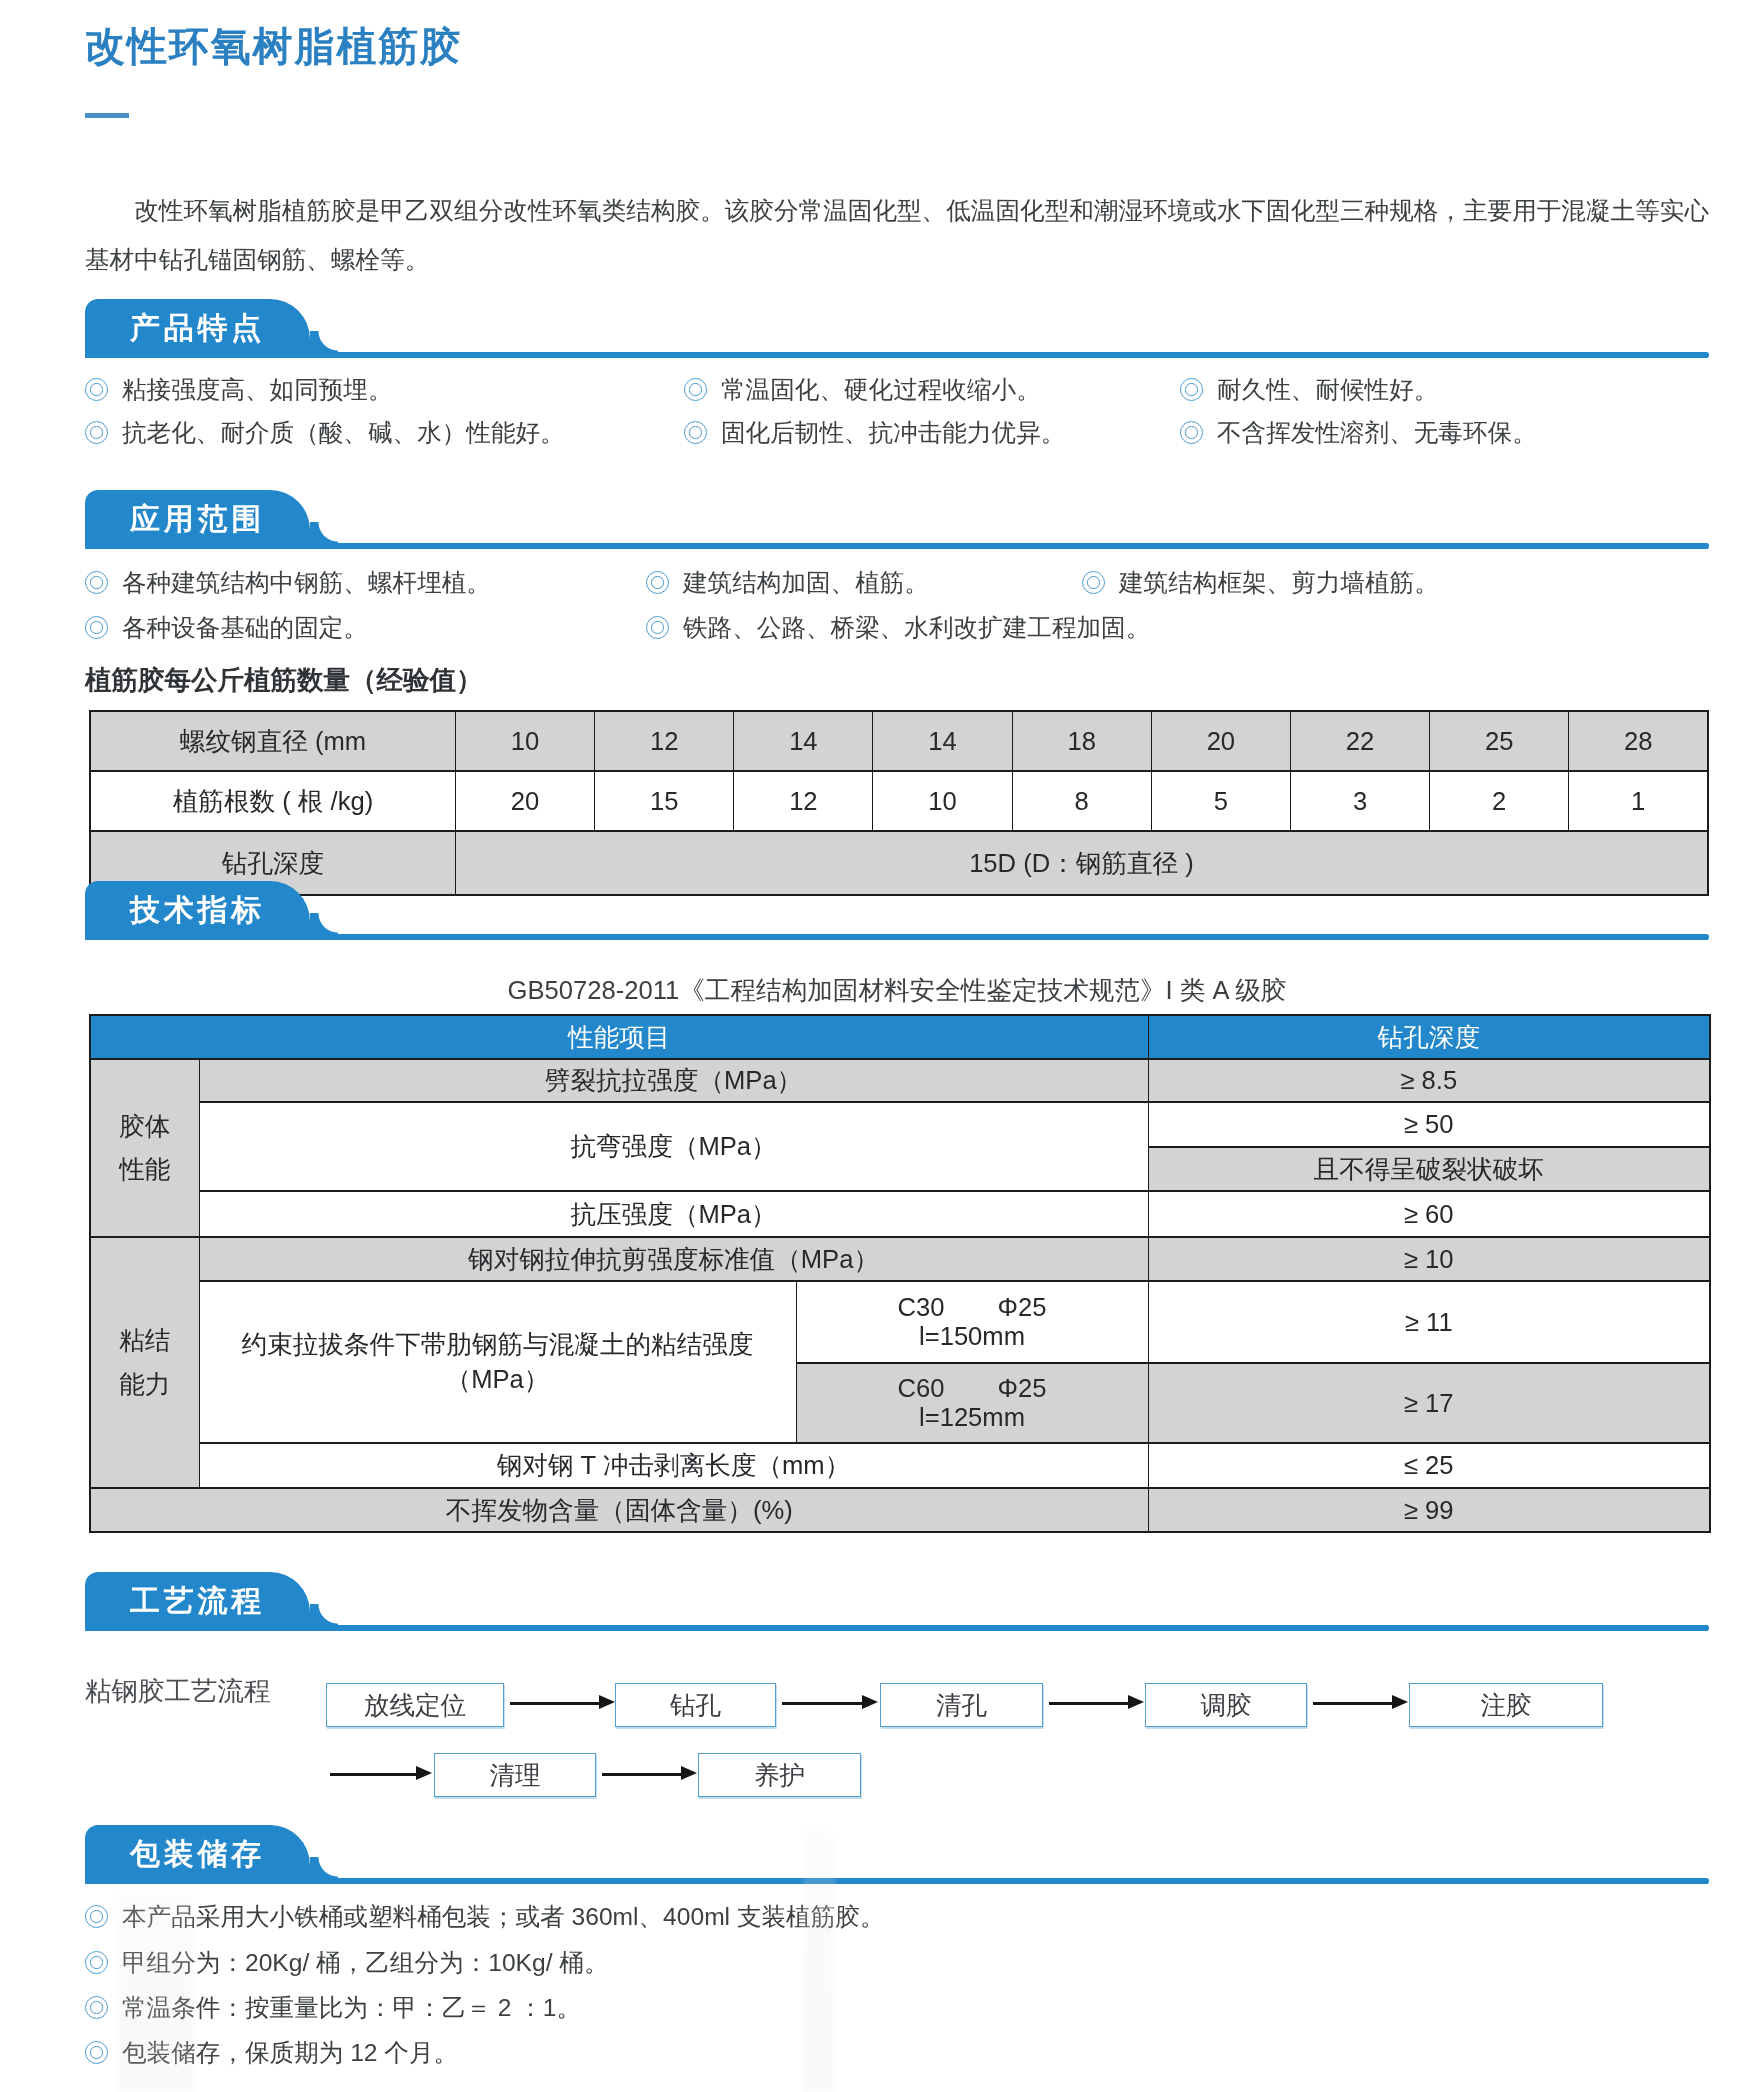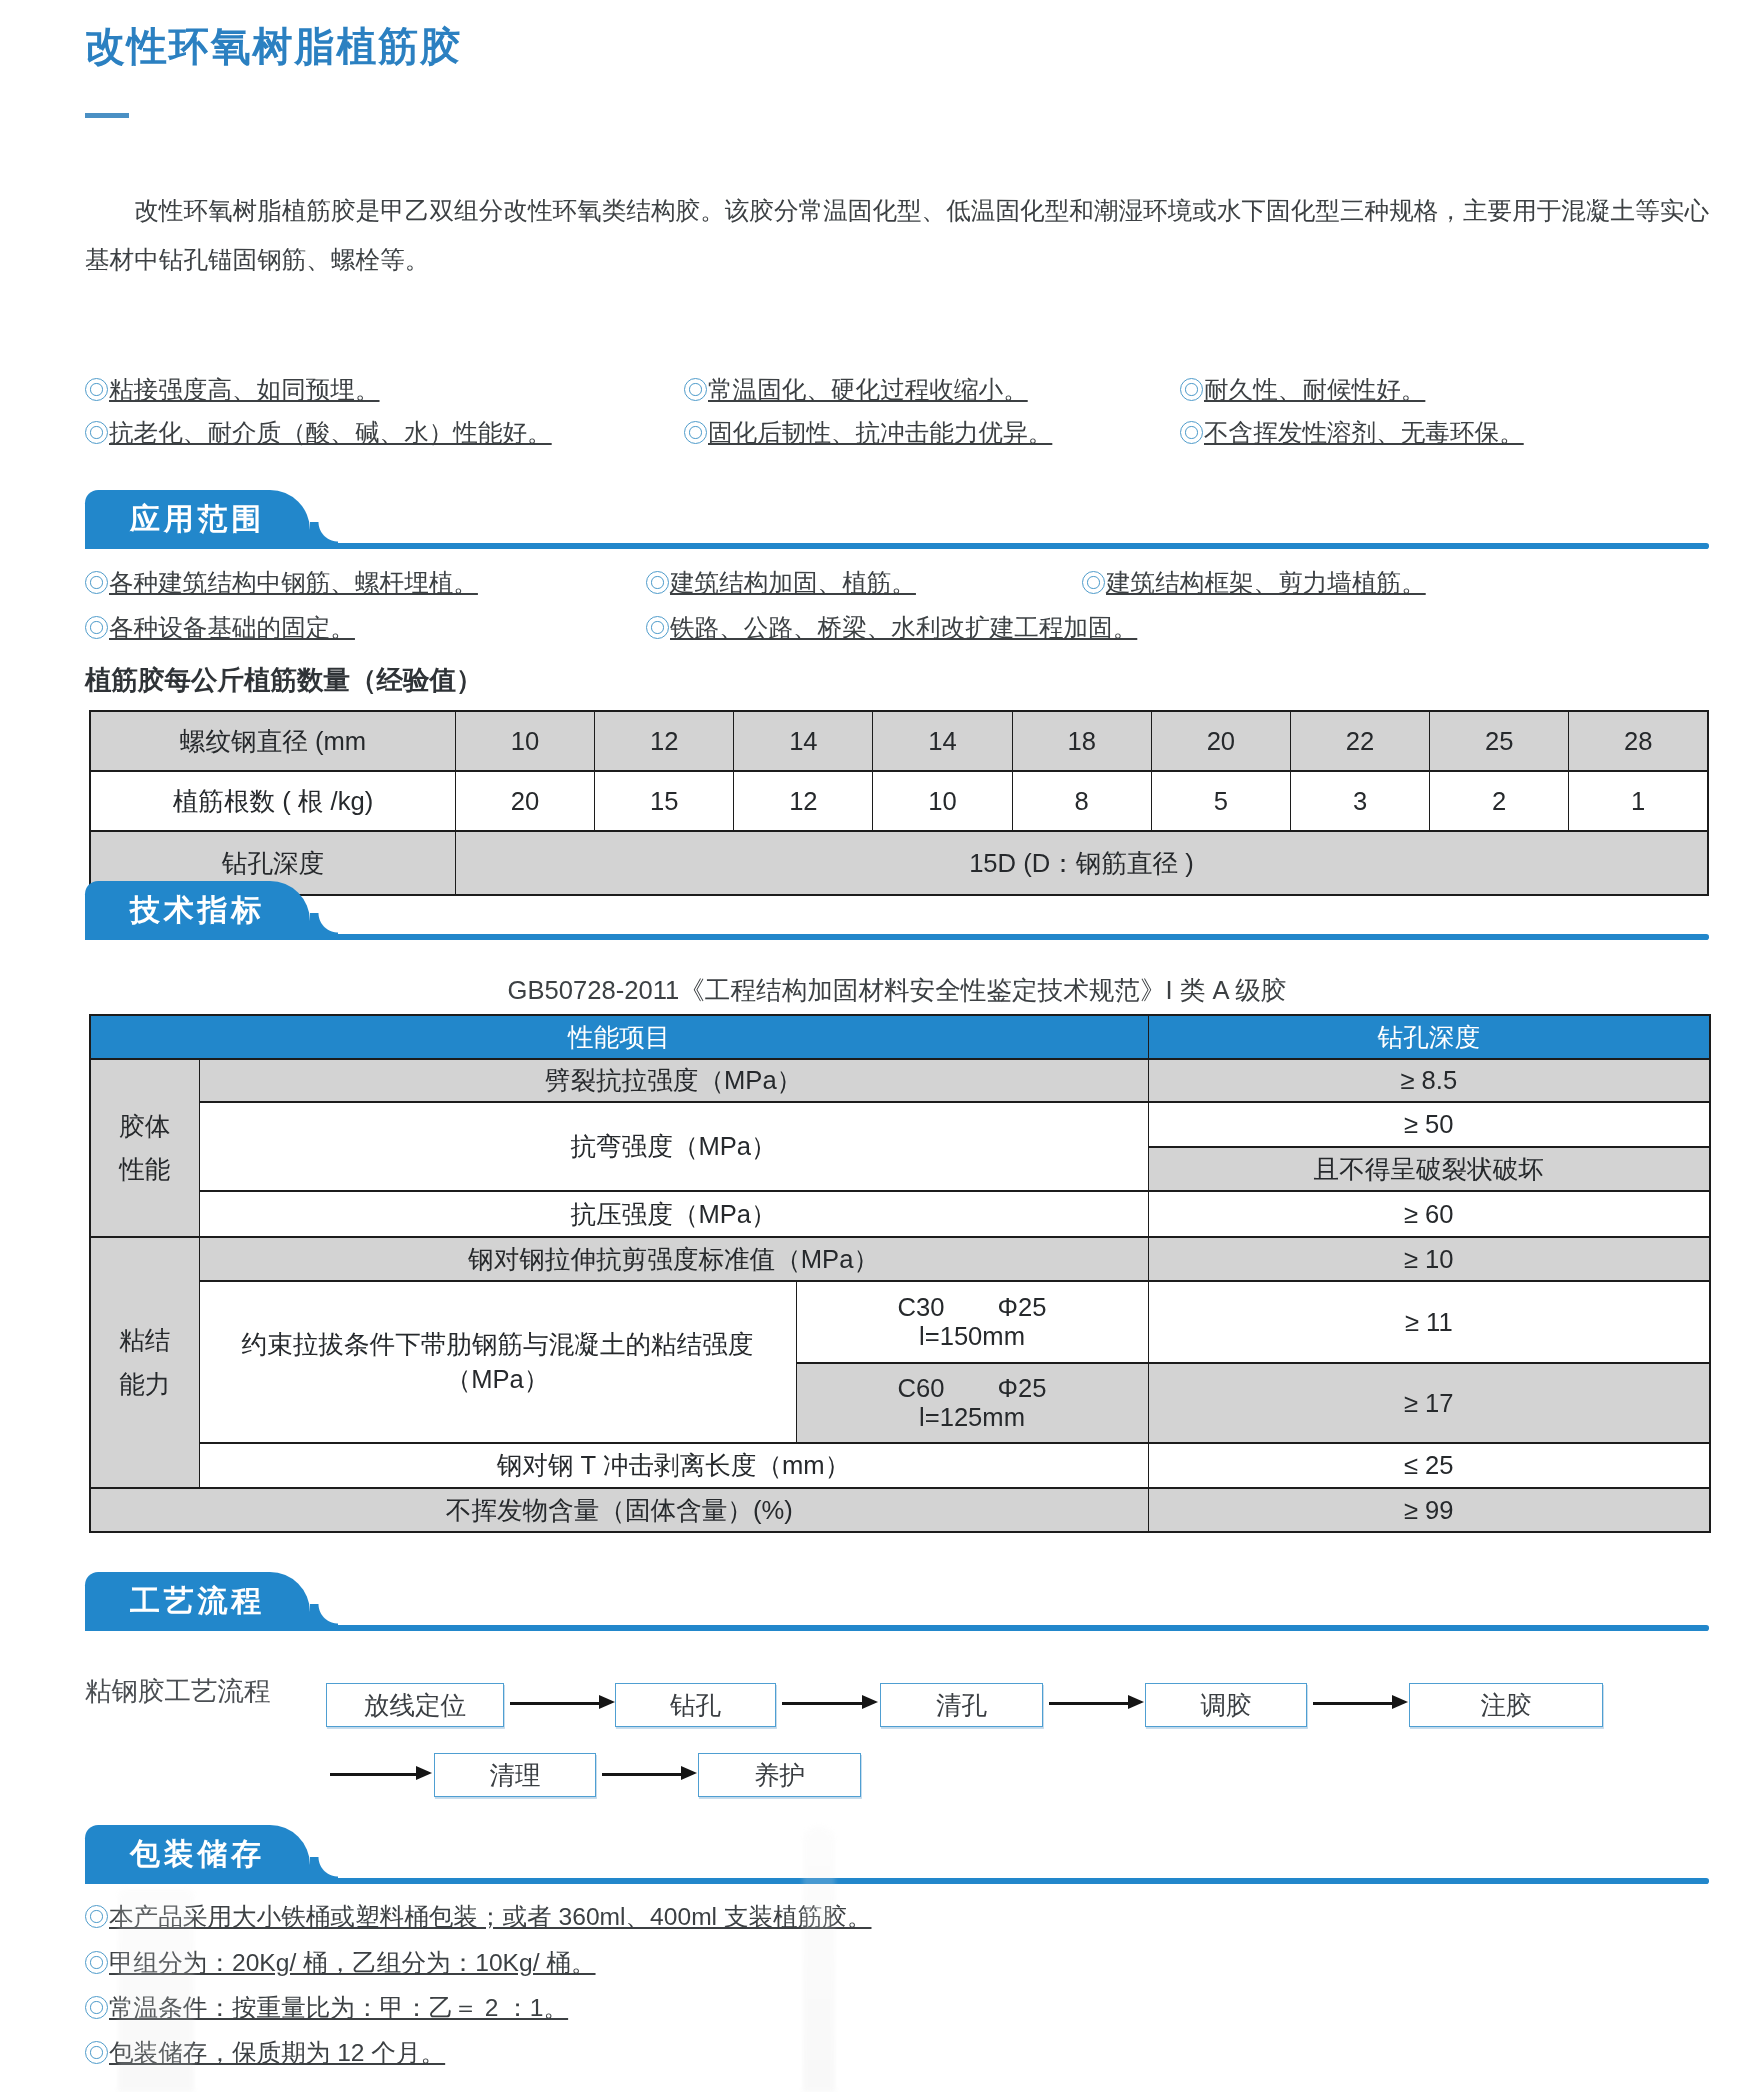--- a/index.html
+++ b/index.html
@@ -29,21 +29,21 @@
   }
   .sec-head .tab::before {
     content:""; position:absolute; left:7.6px; top:-6.6px; width:100%; height:55%;
     background:var(--accent-light,#7ab5dd); border-radius:13.2px 44px 0 0; z-index:-1;
   }
   .sec-head .tab::after {
     content:""; position:absolute; right:-28px; bottom:5.7px; width:28px; height:21px;
     background:radial-gradient(circle at 100% 0, rgba(0,0,0,0) 19px, var(--accent,#2287cb) 20px);
   }
   
-  .bullet { position:absolute; display:flex; align-items:center; gap:1px; font-size:24.6px; white-space:nowrap; color:var(--text,#3c4043);text-decoration:underline; }
+  .bullet { position:absolute; display:flex; align-items:center; gap:14px; font-size:24.6px; white-space:nowrap; color:var(--text,#3c4043); }
   .ring {
     width:23px; height:23px; box-sizing:border-box; border:1.9px solid var(--bullet,#4f9ccb);
     border-radius:50%; display:flex; align-items:center; justify-content:center; flex:0 0 auto;
   }
   .ring::before { content:""; width:12.3px; height:12.3px; box-sizing:border-box; border:1.9px solid var(--bullet,#4f9ccb); border-radius:50%; }
   
   .tbl-title { position:absolute; left:85px; top:662px; font-size:26.5px; font-weight:bold; color:#2f3337; }
   table.grid { position:absolute; border-collapse:collapse; table-layout:fixed; background:#fff; }
   table.grid td, table.grid th {
     border:1.9px solid var(--border,#1c1c1c); border-top-width:2.8px; border-bottom-width:2.8px;
@@ -81,20 +81,24 @@
 </style>
 </head>
 <body>
 
 <div class="page">
 
   <div class="doc-title">改性环氧树脂植筋胶</div>
   <div class="title-dash"></div>
   <p class="intro">改性环氧树脂植筋胶是甲乙双组分改性环氧类结构胶。该胶分常温固化型、低温固化型和潮湿环境或水下固化型三种规格，主要用于混凝土等实心基材中钻孔锚固钢筋、螺栓等。</p>
 
+  <div class="sec-head" style="top:299px">
+    <div class="rule"></div>
+    <div class="tab">产品特点</div>
+  </div>
   <div class="bullet" style="left:85px; top:373px">
       <span class="ring"></span>
       <span>粘接强度高、如同预埋。</span>
     </div>
   <div class="bullet" style="left:684px; top:373px">
       <span class="ring"></span>
       <span>常温固化、硬化过程收缩小。</span>
     </div>
   <div class="bullet" style="left:1180px; top:373px">
       <span class="ring"></span>

